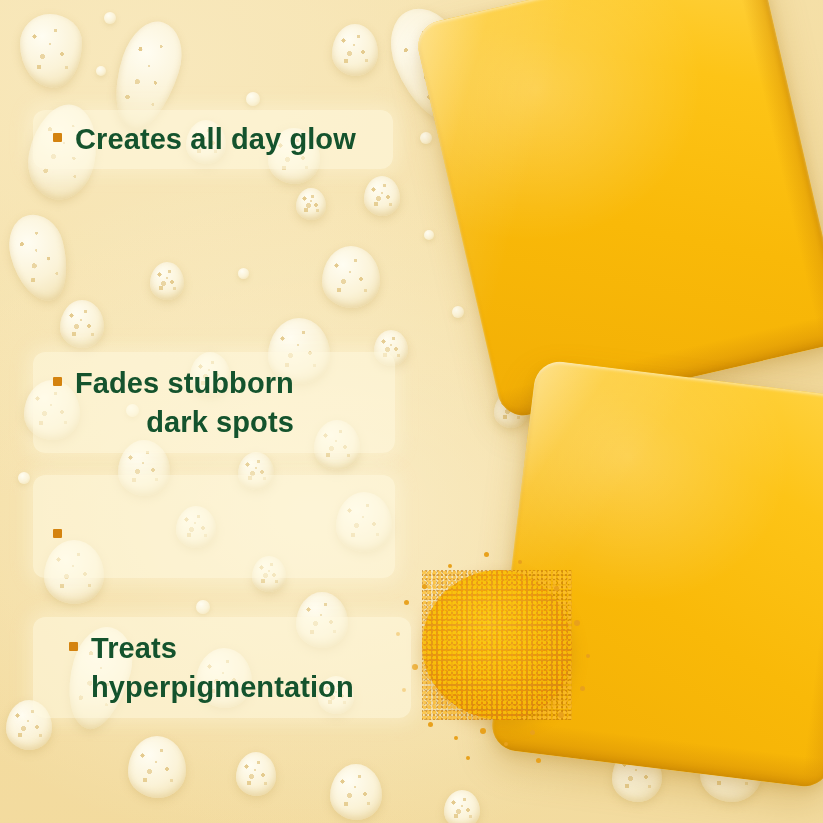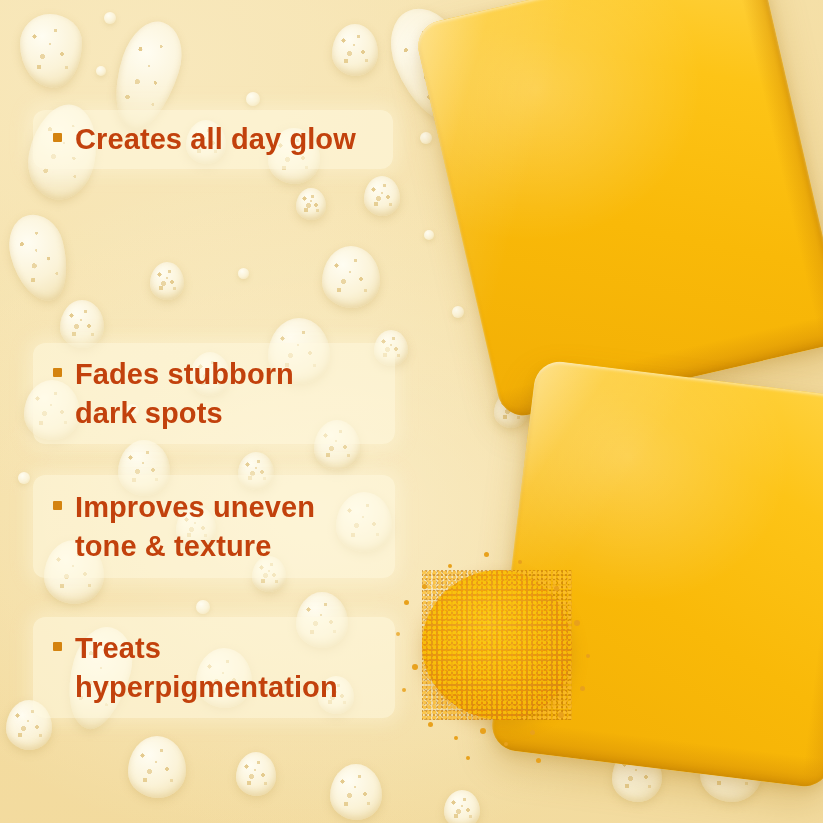--- a/index.html
+++ b/index.html
@@ -91,28 +91,28 @@
 
   
   .panel{position:absolute;left:33px;border-radius:12px;
     background:rgba(255,249,226,.58);
     box-shadow:0 0 16px 6px rgba(255,249,226,.34);
     display:flex;align-items:center;
   }
   .panel-inner{display:flex;align-items:flex-start;gap:13px;padding:0 20px;}
   .bullet{width:9px;height:9px;background:#d4830f;flex:0 0 auto;margin-top:13px;border-radius:1px;}
   .benefit-text{
-    color:#c2410c;font-size:29px;line-height:1.32;font-weight:700;
+    color:#14532d;font-size:29px;line-height:1.32;font-weight:700;
     letter-spacing:.1px;white-space:pre-line;
   }
   #panel-0{top:110px;width:360px;height:59px;}
   #panel-1{top:203px;width:362px;height:101px;}
-  #panel-2{top:343px;width:362px;height:101px;}
+  #panel-2{top:352px;width:362px;height:101px;text-align:right;}
   #panel-3{top:475px;width:362px;height:103px;}
-  #panel-4{top:617px;width:362px;height:101px;}
+  #panel-4{top:617px;width:362px;height:101px;padding-left:16px;}
 </style>
 </head>
 <body>
 
 <div class="stage">
 
   <div class="bg"></div>
   <div class="bg-sheen"></div>
 
   <div class="foam peanut" style="left:20px;top:14px;width:62px;height:74px;"></div>
@@ -212,22 +212,20 @@
   <div class="panel" id="panel-2">
     <div class="panel-inner">
       <span class="bullet"></span>
       <span class="benefit-text">Fades stubborn
 dark spots</span>
     </div>
   </div>
   <div class="panel" id="panel-3">
     <div class="panel-inner">
       <span class="bullet"></span>
-      <span class="benefit-text">Improves uneven
-tone &amp; texture</span>
     </div>
   </div>
   <div class="panel" id="panel-4">
     <div class="panel-inner">
       <span class="bullet"></span>
       <span class="benefit-text">Treats
 hyperpigmentation</span>
     </div>
   </div>
 

